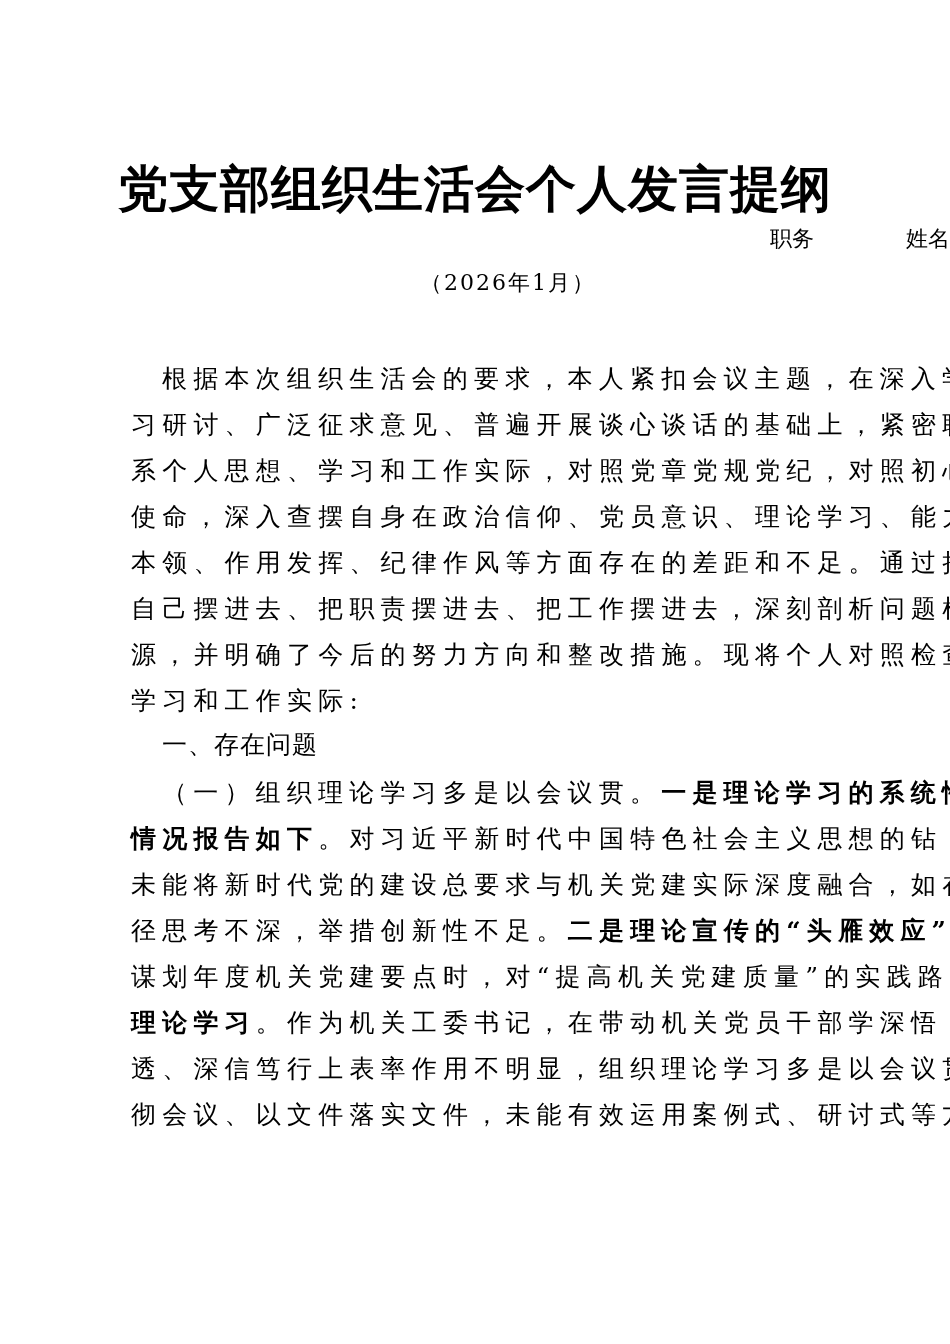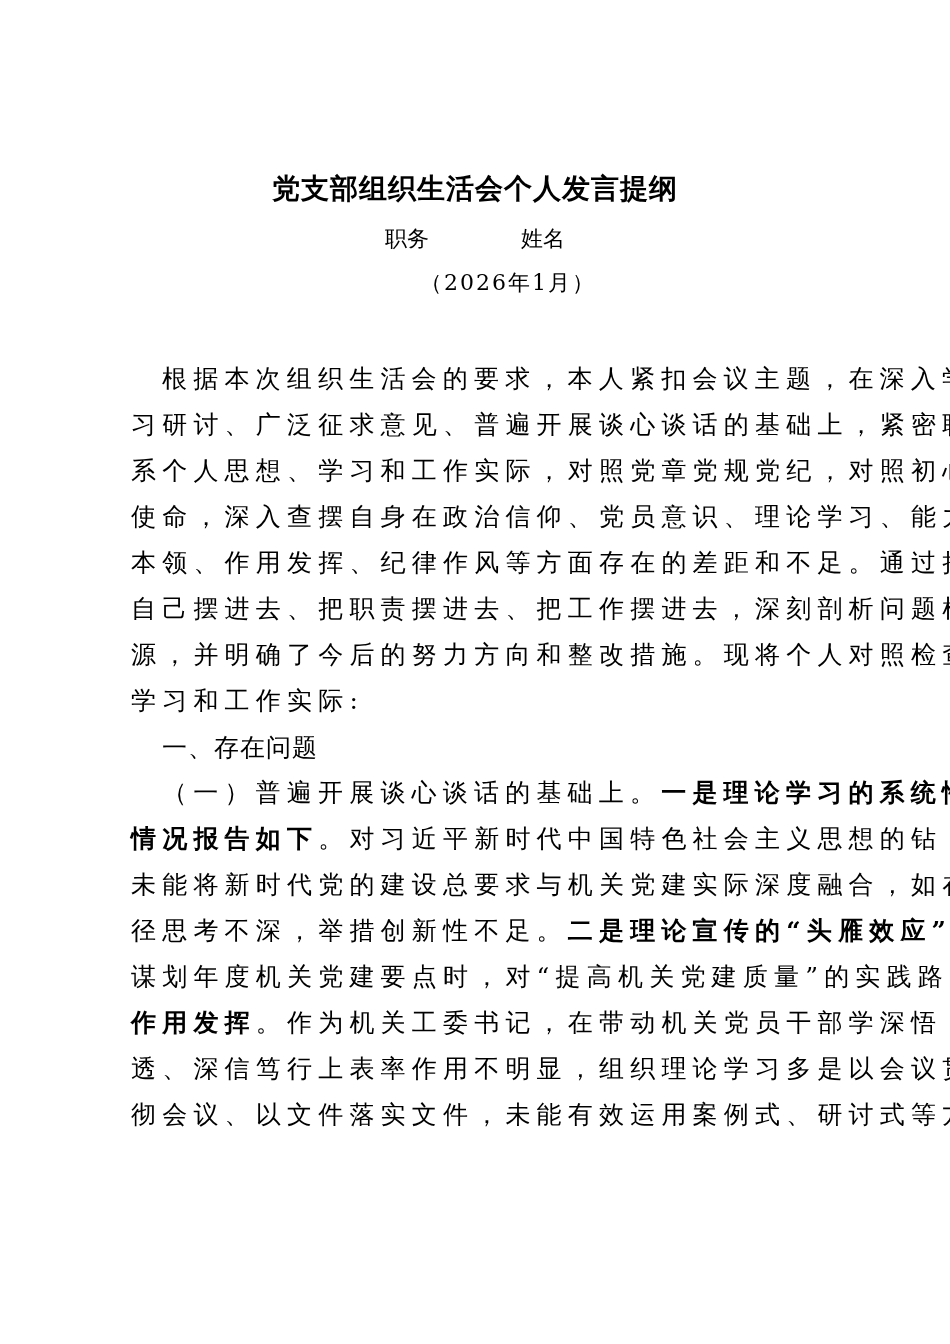--- a/index.html
+++ b/index.html
@@ -22,32 +22,32 @@
       width: 950px;
       height: 1344px;
       background: #ffffff;
     }
     .title {
       position: absolute;
       left: 0;
       width: 950px;
       top: 162px;
       text-align: center;
-      font-size: 28px;
+      font-size: 50px;
       font-weight: bold;
       letter-spacing: 1px;
       line-height: 54px;
       font-family: "DejaVu Serif", "Liberation Serif", serif;
     }
     .meta-line {
       position: absolute;
       left: 0;
       width: 950px;
       top: 222px;
-      text-align: center;
+      text-align: right;
       font-size: 22px;
       line-height: 34px;
     }
     .meta-line .position-label { display: inline-block; margin-right: 92px; }
     .date-line {
       position: absolute;
       left: 0;
       width: 950px;
       top: 266px;
       text-align: center;
@@ -68,21 +68,21 @@
       font-size: 25px;
       letter-spacing: 6.2px;
       white-space: nowrap;
     }
     .line.indent { padding-left: 31px; }
     .heading-1 {
       height: 46px;
       line-height: 46px;
       font-size: 25px;
       padding-left: 31px;
-      font-family: Liberation Sans, sans-serif;
+      font-family: Liberation Mono, monospace;
       letter-spacing: 1px;
       white-space: nowrap;
     }
     .b { font-weight: bold; }
   </style>
 </head>
 <body>
 
 <div class="page">
 
@@ -99,23 +99,23 @@
     <div class="line">习研讨、广泛征求意见、普遍开展谈心谈话的基础上，紧密联</div>
     <div class="line">系个人思想、学习和工作实际，对照党章党规党纪，对照初心</div>
     <div class="line">使命，深入查摆自身在政治信仰、党员意识、理论学习、能力</div>
     <div class="line">本领、作用发挥、纪律作风等方面存在的差距和不足。通过把</div>
     <div class="line">自己摆进去、把职责摆进去、把工作摆进去，深刻剖析问题根</div>
     <div class="line">源，并明确了今后的努力方向和整改措施。现将个人对照检查</div>
     <div class="line">学习和工作实际:</div>
 
     <div class="heading-1">一、存在问题</div>
 
-    <div class="line indent"><span>（一）普遍开展谈心谈话的基础上。</span><span class="b">一是理论学习的系统性</span></div>
+    <div class="line indent"><span>（一）组织理论学习多是以会议贯。</span><span class="b">一是理论学习的系统性</span></div>
     <div class="line"><span class="b">情况报告如下</span><span>。对习近平新时代中国特色社会主义思想的钻</span></div>
     <div class="line">未能将新时代党的建设总要求与机关党建实际深度融合，如在</div>
     <div class="line"><span>径思考不深，举措创新性不足。</span><span class="b">二是理论宣传的“头雁效应”</span></div>
     <div class="line">谋划年度机关党建要点时，对“提高机关党建质量”的实践路</div>
-    <div class="line"><span class="b">作用发挥</span><span>。作为机关工委书记，在带动机关党员干部学深悟</span></div>
+    <div class="line"><span class="b">理论学习</span><span>。作为机关工委书记，在带动机关党员干部学深悟</span></div>
     <div class="line">透、深信笃行上表率作用不明显，组织理论学习多是以会议贯</div>
     <div class="line">彻会议、以文件落实文件，未能有效运用案例式、研讨式等方</div>
   </div>
 
 </div>
 
 </body></html>

